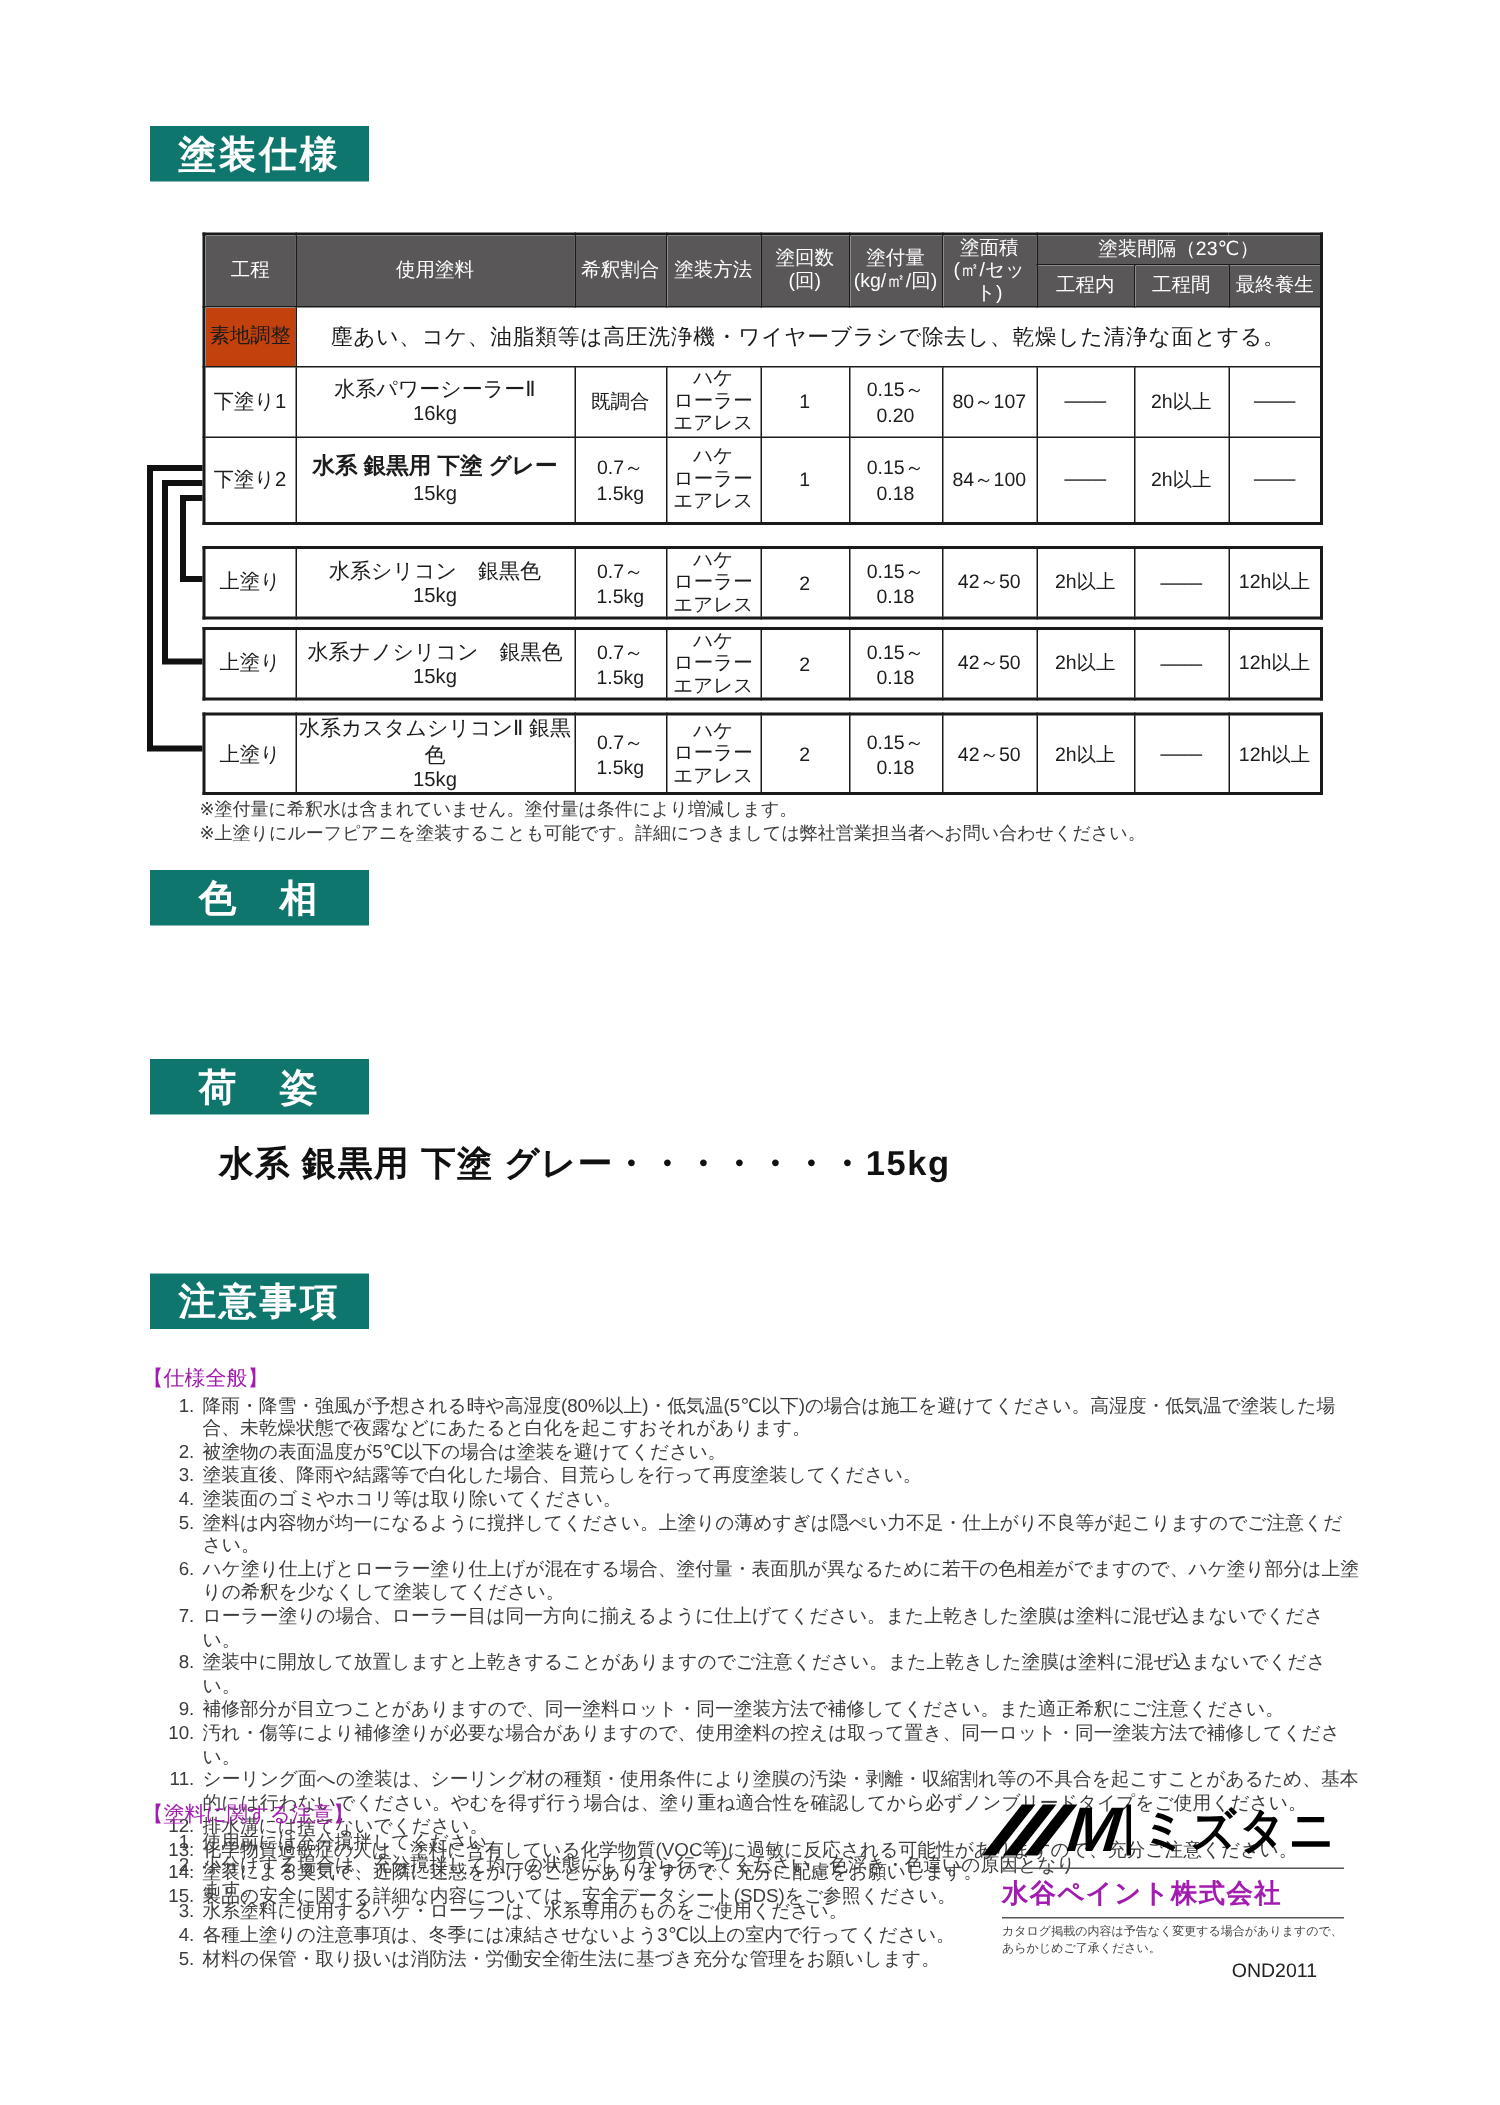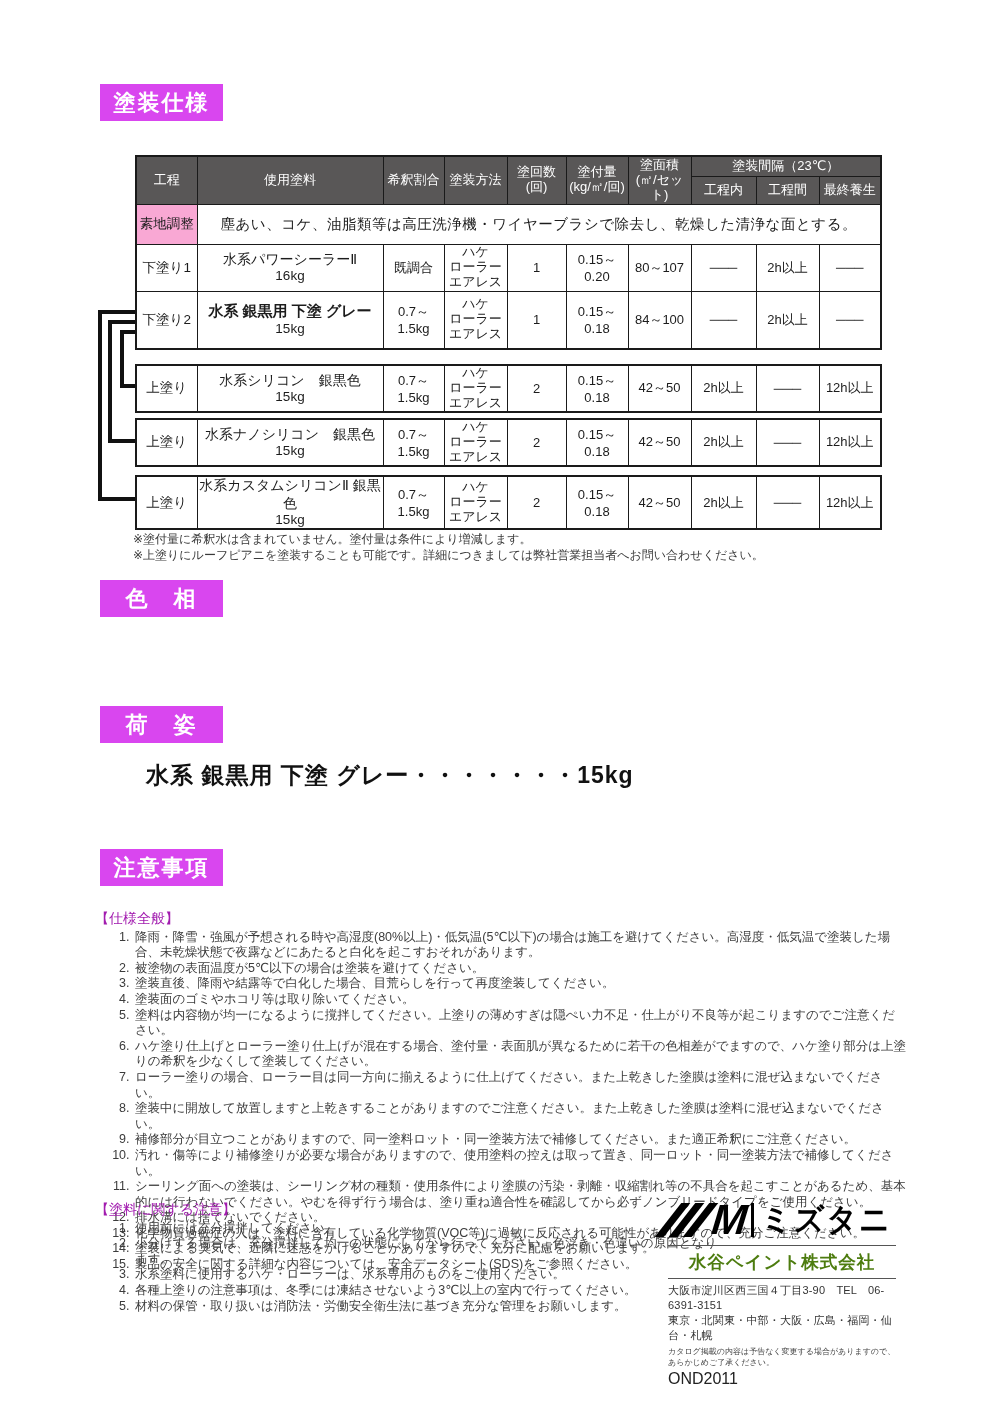--- a/index.html
+++ b/index.html
@@ -1,33 +1,33 @@
 <!DOCTYPE html>
 <html><head>
 <meta charset="utf-8">
 <style>
   html,body{margin:0;padding:0;background:#fff;}
   .page{position:relative;width:1000px;height:1403px;background:#ffffff;overflow:hidden;
         font-family:"Liberation Sans","DejaVu Sans",sans-serif;color:#1c1c1c;}
 
   
-  .sec-box{position:absolute;left:100px;width:123px;height:37px;background:#d946ef;color:#fff;
-           display:flex;align-items:center;justify-content:center;font-size:22px;font-weight:bold;
+  .sec-box{position:absolute;left:100px;width:146px;height:37px;background:#0f766e;color:#fff;
+           display:flex;align-items:center;justify-content:center;font-size:25px;font-weight:bold;
            letter-spacing:2px;}
 
   
   table.spec{border-collapse:collapse;table-layout:fixed;width:746px;border:2px solid #1a1a1a;
              font-size:13px;color:#1c1c1c;}
   table.spec th,table.spec td{border:1px solid #1a1a1a;text-align:center;vertical-align:middle;
              padding:0;overflow:hidden;}
   table.spec th{background:#595757;color:#fff;font-weight:normal;font-size:13px;}
   th.small2{font-size:11.5px;}
   .pre{white-space:pre-line;line-height:1.15;}
   td.proc{font-size:13.5px;}
-  td.shade{background:#f9a8d4;font-family:Liberation Mono, monospace;}
+  td.shade{background:#c2410c;font-family:Liberation Mono, monospace;}
   td.prep-note{text-align:left;padding-left:13px;font-size:14.5px;letter-spacing:0.5px;}
   .paint-name{font-size:14px;line-height:1.25;}
   .paint-name.bold{font-weight:bold;font-size:15px;}
   .paint-size{font-size:13.5px;line-height:1.2;}
   .abs{position:absolute;}
 
   
   .footnotes{position:absolute;left:133px;top:531px;font-size:12px;line-height:16px;color:#3a3a3a;}
 
   
@@ -44,25 +44,25 @@
   
   .company{position:absolute;left:668px;top:1198px;width:228px;}
   .logo-row{display:flex;align-items:center;height:44px;}
   .m-slash{display:inline-block;width:9px;height:34px;background:#000;transform:skewX(-38deg);
            margin-right:5px;}
   .m-letter{font-weight:bold;font-style:italic;font-size:42px;line-height:40px;color:#000;
             margin-left:2px;transform:skewX(-6deg);}
   .m-bar{width:3px;height:34px;background:#000;margin:0 7px 0 4px;}
   .logo-kana{font-weight:bold;font-size:30px;color:#000;letter-spacing:2px;transform:scaleY(1.05);}
   .co-rule{border-top:1.5px solid #555;margin:3px 0;}
-  .co-name{text-align:center;font-weight:bold;font-size:17.5px;color:#4d7c0f;letter-spacing:1px;
+  .co-name{text-align:left;font-weight:bold;font-size:17.5px;color:#a21caf;letter-spacing:1px;
            padding:1px 0;}
   .co-addr{font-size:11px;color:#333;line-height:15px;margin-top:4px;letter-spacing:0.2px;}
   .co-disclaimer{font-size:8px;color:#444;margin-top:3px;}
-  .co-code{text-align:left;font-size:16px;color:#222;margin-top:2px;padding-right:18px;}
+  .co-code{text-align:right;font-size:13px;color:#222;margin-top:2px;padding-right:18px;}
 </style>
 </head>
 <body>
 
 <div class="page">
 
   <div class="sec-box" style="top:84px;">
     <span>塗装仕様</span>
   </div>
 
@@ -302,21 +302,17 @@
       <span class="m-slash"></span>
       <span class="m-slash"></span>
       <span class="m-slash"></span>
       <span class="m-letter">M</span>
       <span class="m-bar"></span>
       <span class="logo-kana">ミズタニ</span>
     </div>
     <div class="co-rule"></div>
     <div class="co-name">水谷ペイント株式会社</div>
     <div class="co-rule"></div>
-    <div class="co-addr">
-      <div>大阪市淀川区西三国４丁目3-90　TEL　06-6391-3151</div>
-      <div>東京・北関東・中部・大阪・広島・福岡・仙台・札幌</div>
-    </div>
     <div class="co-disclaimer">カタログ掲載の内容は予告なく変更する場合がありますので、あらかじめご了承ください。</div>
     <div class="co-code">OND2011</div>
   </div>
 
 </div>
 
 </body></html>

